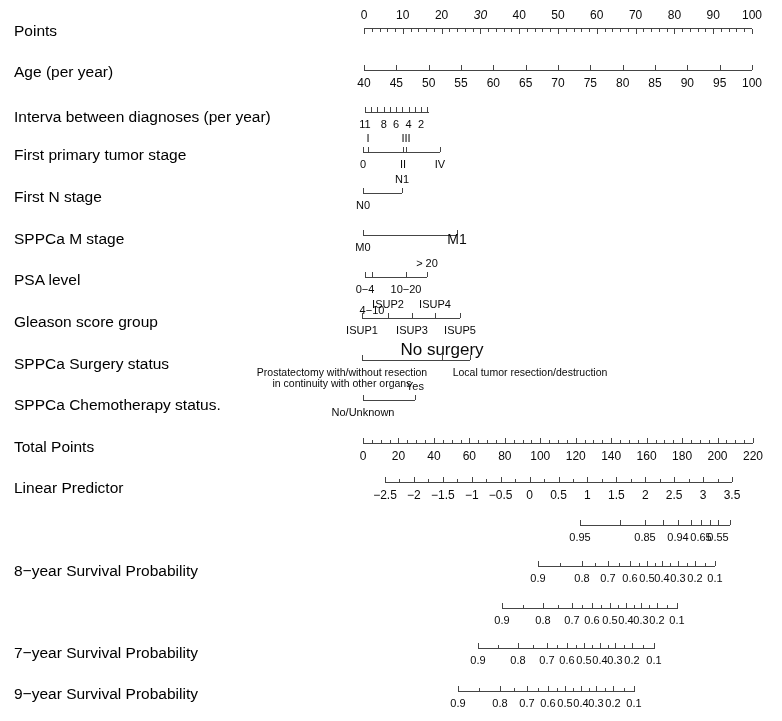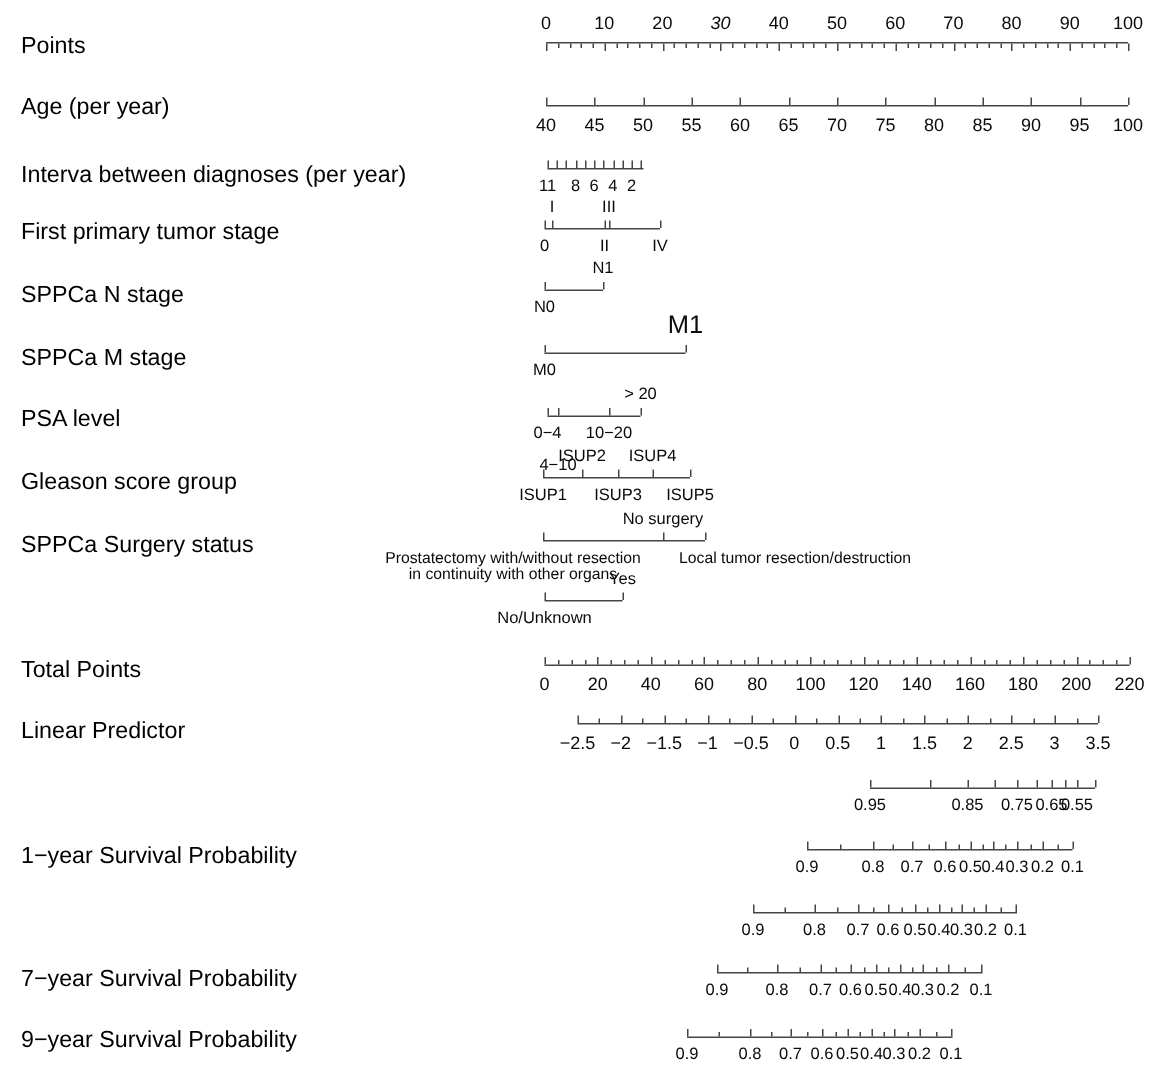--- a/index.html
+++ b/index.html
@@ -131,32 +131,32 @@
     <div class="tick" style="left: 363px; top: 147px; height: 5px;"></div>
     <div class="tick-label" style="left: 363px; top: 159px; font-size: 11px;">0</div>
     <div class="tick" style="left: 368px; top: 147px; height: 5px;"></div>
     <div class="tick-label" style="left: 368px; top: 133px; font-size: 11px;">I</div>
     <div class="tick" style="left: 403px; top: 147px; height: 5px;"></div>
     <div class="tick-label" style="left: 403px; top: 159px; font-size: 11px;">II</div>
     <div class="tick" style="left: 406px; top: 147px; height: 5px;"></div>
     <div class="tick-label" style="left: 406px; top: 133px; font-size: 11px;">III</div>
     <div class="tick" style="left: 440px; top: 147px; height: 5px;"></div>
     <div class="tick-label" style="left: 440px; top: 159px; font-size: 11px;">IV</div>
-    <div class="row-label" style="top: 197px;">SPPCa N stage</div>
+    <div class="row-label" style="top: 197px;">First N stage</div>
     <div class="axis-line" style="left: 363px; top: 193px; width: 39px;"></div>
     <div class="tick" style="left: 363px; top: 188px; height: 5px;"></div>
     <div class="tick-label" style="left: 363px; top: 200px; font-size: 11px;">N0</div>
     <div class="tick" style="left: 402px; top: 188px; height: 5px;"></div>
     <div class="tick-label" style="left: 402px; top: 174px; font-size: 11px;">N1</div>
     <div class="row-label" style="top: 239px;">SPPCa M stage</div>
     <div class="axis-line" style="left: 363px; top: 235px; width: 94px;"></div>
     <div class="tick" style="left: 363px; top: 230px; height: 5px;"></div>
     <div class="tick-label" style="left: 363px; top: 242px; font-size: 11px;">M0</div>
     <div class="tick" style="left: 457px; top: 230px; height: 5px;"></div>
-    <div class="tick-label" style="left: 457px; top: 208px; font-size: 17px;">M1</div>
+    <div class="tick-label" style="left: 457px; top: 232px; font-size: 14px;">M1</div>
     <div class="row-label" style="top: 280px;">PSA level</div>
     <div class="axis-line" style="left: 365px; top: 277px; width: 62px;"></div>
     <div class="tick" style="left: 365px; top: 272px; height: 5px;"></div>
     <div class="tick-label" style="left: 365px; top: 284px; font-size: 11px;">0−4</div>
     <div class="tick" style="left: 372px; top: 272px; height: 5px;"></div>
     <div class="tick-label" style="left: 372px; top: 258px; font-size: 11px; margin-top: 47px;">4−10</div>
     <div class="tick" style="left: 406px; top: 272px; height: 5px;"></div>
     <div class="tick-label" style="left: 406px; top: 284px; font-size: 11px;">10−20</div>
     <div class="tick" style="left: 427px; top: 272px; height: 5px;"></div>
     <div class="tick-label" style="left: 427px; top: 258px; font-size: 11px;">&gt; 20</div>
@@ -171,23 +171,24 @@
     <div class="tick" style="left: 435px; top: 313px; height: 5px;"></div>
     <div class="tick-label" style="left: 435px; top: 299px; font-size: 11px;">ISUP4</div>
     <div class="tick" style="left: 460px; top: 313px; height: 5px;"></div>
     <div class="tick-label" style="left: 460px; top: 325px; font-size: 11px;">ISUP5</div>
     <div class="row-label" style="top: 364px;">SPPCa Surgery status</div>
     <div class="axis-line" style="left: 362px; top: 360px; width: 108px;"></div>
     <div class="tick" style="left: 362px; top: 355px; height: 5px;"></div>
     <div class="tick-label" style="left: 342px; top: 367px; font-size: 10.5px;">Prostatectomy with/without resection
 in continuity with other organs</div>
     <div class="tick" style="left: 442px; top: 355px; height: 5px;"></div>
-    <div class="tick-label" style="left: 442px; top: 341px; font-size: 11px;">No surgery</div>
+    <div class="tick-label" style="left: 442px; top: 341px; font-size: 17px;">No surgery</div>
     <div class="tick" style="left: 470px; top: 355px; height: 5px;"></div>
     <div class="tick-label" style="left: 530px; top: 367px; font-size: 10.5px;">Local tumor resection/destruction</div>
+    <div class="row-label" style="top: 405px;">SPPCa Chemotherapy status.</div>
     <div class="axis-line" style="left: 363px; top: 400px; width: 52px;"></div>
     <div class="tick" style="left: 363px; top: 395px; height: 5px;"></div>
     <div class="tick-label" style="left: 363px; top: 407px; font-size: 11px;">No/Unknown</div>
     <div class="tick" style="left: 415px; top: 395px; height: 5px;"></div>
     <div class="tick-label" style="left: 415px; top: 381px; font-size: 11px;">Yes</div>
     <div class="row-label" style="top: 447px;">Total Points</div>
     <div class="axis-line" style="left: 363px; top: 443px; width: 390px;"></div>
     <div class="tick" style="left: 363px; top: 438px; height: 5px;"></div>
     <div class="tick-label" style="left: 363px; top: 450px; font-size: 12px;">0</div>
     <div class="tick" style="left: 398px; top: 438px; height: 5px;"></div>
@@ -286,29 +287,29 @@
     <div class="tick" style="left: 689px; top: 479px; height: 3px;"></div>
     <div class="tick" style="left: 718px; top: 479px; height: 3px;"></div>
     <div class="axis-line" style="left: 580px; top: 525px; width: 150px;"></div>
     <div class="tick" style="left: 580px; top: 520px; height: 5px;"></div>
     <div class="tick-label" style="left: 580px; top: 532px; font-size: 11px;">0.95</div>
     <div class="tick" style="left: 620px; top: 520px; height: 5px;"></div>
     <div class="tick" style="left: 645px; top: 520px; height: 5px;"></div>
     <div class="tick-label" style="left: 645px; top: 532px; font-size: 11px;">0.85</div>
     <div class="tick" style="left: 663px; top: 520px; height: 5px;"></div>
     <div class="tick" style="left: 678px; top: 520px; height: 5px;"></div>
-    <div class="tick-label" style="left: 678px; top: 532px; font-size: 11px;">0.75</div>
+    <div class="tick-label" style="left: 678px; top: 532px; font-size: 11px;">0.94</div>
     <div class="tick" style="left: 691px; top: 520px; height: 5px;"></div>
     <div class="tick" style="left: 701px; top: 520px; height: 5px;"></div>
     <div class="tick-label" style="left: 701px; top: 532px; font-size: 11px;">0.65</div>
     <div class="tick" style="left: 710px; top: 520px; height: 5px;"></div>
     <div class="tick" style="left: 718px; top: 520px; height: 5px;"></div>
     <div class="tick-label" style="left: 718px; top: 532px; font-size: 11px;">0.55</div>
     <div class="tick" style="left: 730px; top: 520px; height: 5px;"></div>
-    <div class="row-label" style="top: 571px;">1−year Survival Probability</div>
+    <div class="row-label" style="top: 571px;">8−year Survival Probability</div>
     <div class="axis-line" style="left: 538px; top: 566px; width: 177px;"></div>
     <div class="tick" style="left: 538px; top: 561px; height: 5px;"></div>
     <div class="tick-label" style="left: 538px; top: 573px; font-size: 11px;">0.9</div>
     <div class="tick" style="left: 582px; top: 561px; height: 5px;"></div>
     <div class="tick-label" style="left: 582px; top: 573px; font-size: 11px;">0.8</div>
     <div class="tick" style="left: 608px; top: 561px; height: 5px;"></div>
     <div class="tick-label" style="left: 608px; top: 573px; font-size: 11px;">0.7</div>
     <div class="tick" style="left: 630px; top: 561px; height: 5px;"></div>
     <div class="tick-label" style="left: 630px; top: 573px; font-size: 11px;">0.6</div>
     <div class="tick" style="left: 647px; top: 561px; height: 5px;"></div>

